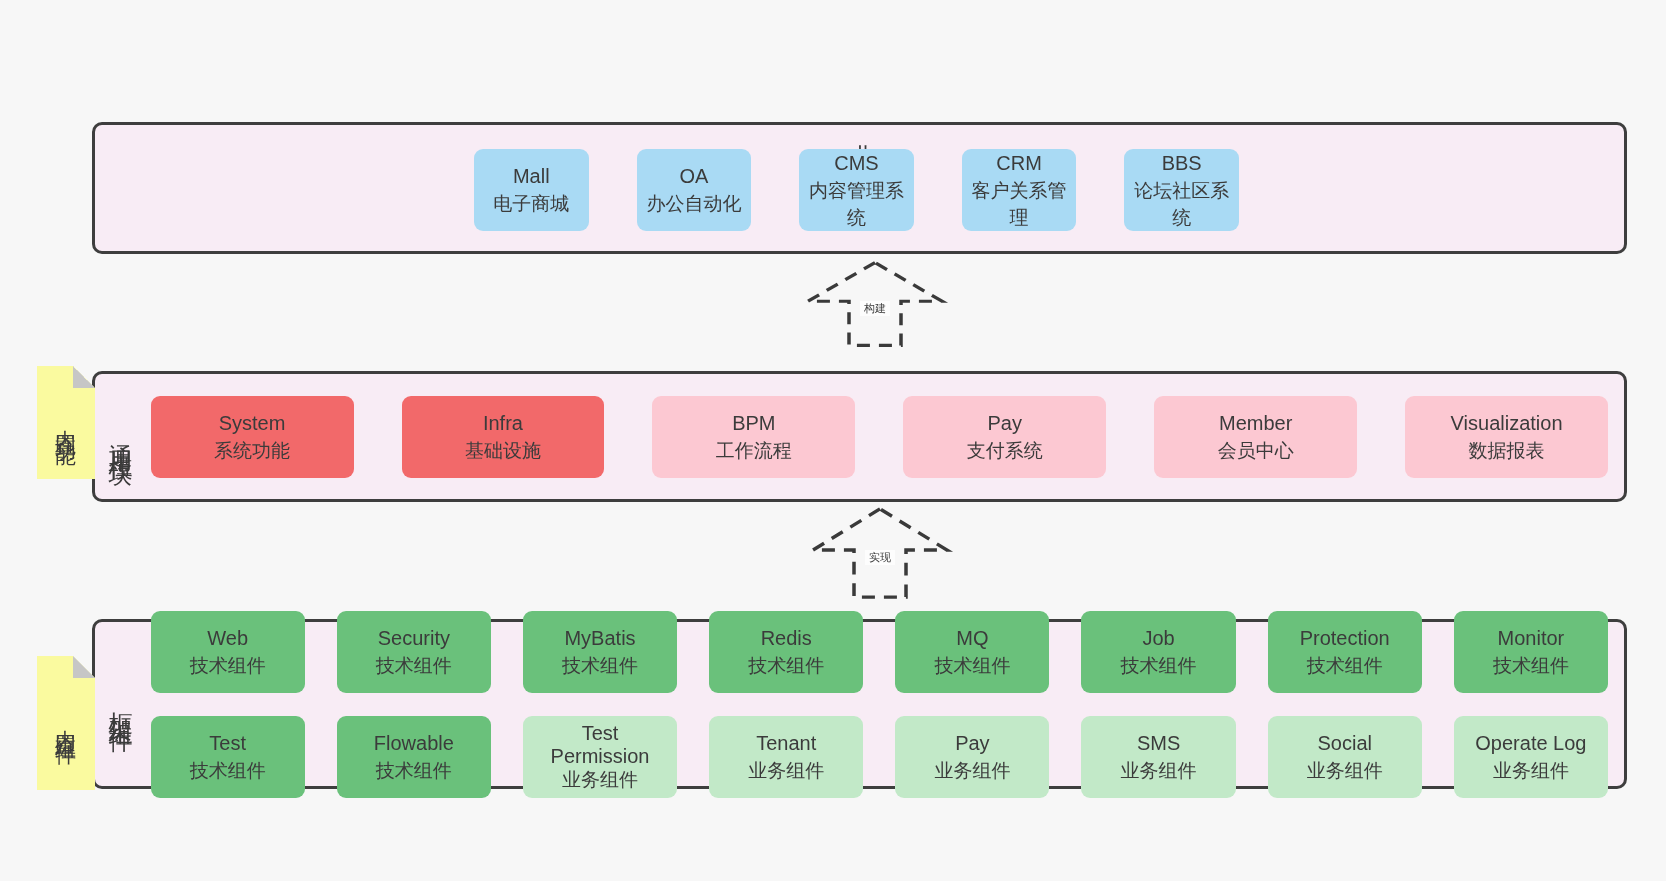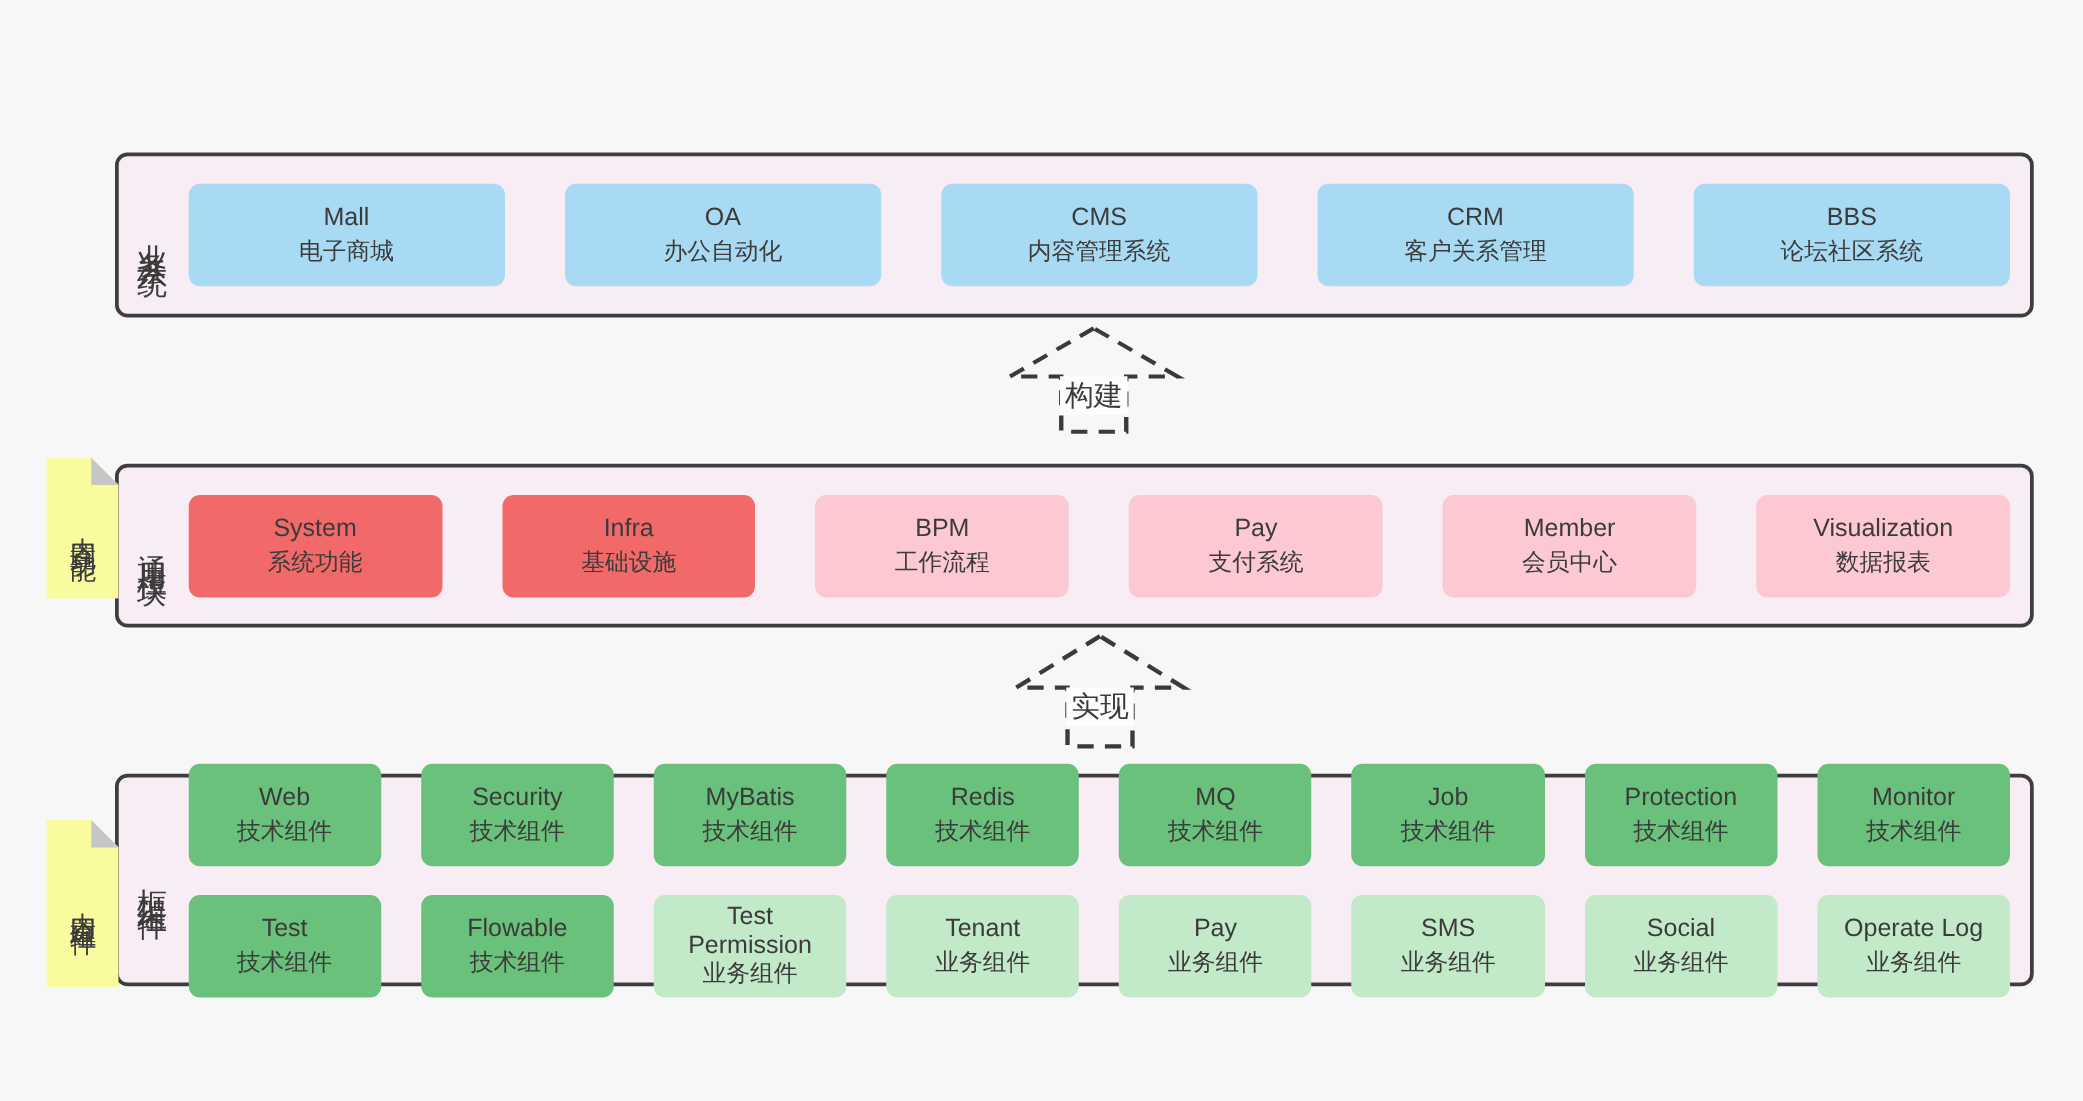--- a/index.html
+++ b/index.html
@@ -8,21 +8,21 @@
     background:#f7f7f7;
     font-family:"Liberation Sans","DejaVu Sans",sans-serif;
     color:#3b3b3b;
   }
   
   .band{
     position:absolute;left:92px;width:1535px;box-sizing:border-box;
     background:#f8ecf5;border:3px solid #3e3e3e;border-radius:10px;
     display:flex;align-items:center;
   }
-  #band-business{top:122px;height:132px;}
+  #band-business{top:122px;height:132px;flex-direction:column;}
   #band-modules{top:371px;height:131px;}
   #band-components{top:619px;height:170px;}
   .band-label{
     writing-mode:vertical-rl;text-orientation:upright;
     font-size:24px;letter-spacing:6px;line-height:1.15;
     margin:0 6px 0 12px;white-space:nowrap;flex:0 0 auto;color:#3b3b3b;
   }
   .boxes-row{
     flex:1;display:flex;gap:48px;margin:0 16px 0 10px;
   }
@@ -61,21 +61,21 @@
     writing-mode:vertical-rl;text-orientation:upright;
     font-size:21px;letter-spacing:5px;line-height:1.1;white-space:nowrap;
   }
   
   .arrow{position:absolute;width:150px;}
   #arrow-build{left:800px;top:258px;height:92px;}
   #arrow-implement{left:805px;top:504px;height:98px;}
   .arrow svg{display:block;width:100%;height:100%;}
   .arrow-label{
     position:absolute;left:50%;top:47%;transform:translateX(-50%);
-    background:#fdfdfd;padding:0 4px;font-size:23px;white-space:nowrap;
+    background:#fdfdfd;padding:0 4px;font-size:11px;white-space:nowrap;
     color:#3b3b3b;
   }
 </style>
 </head>
 <body>
 
 <div class="band" id="band-business">
   <div class="band-label">业务系统</div>
   <div class="boxes-row">
     <div class="box blue">

